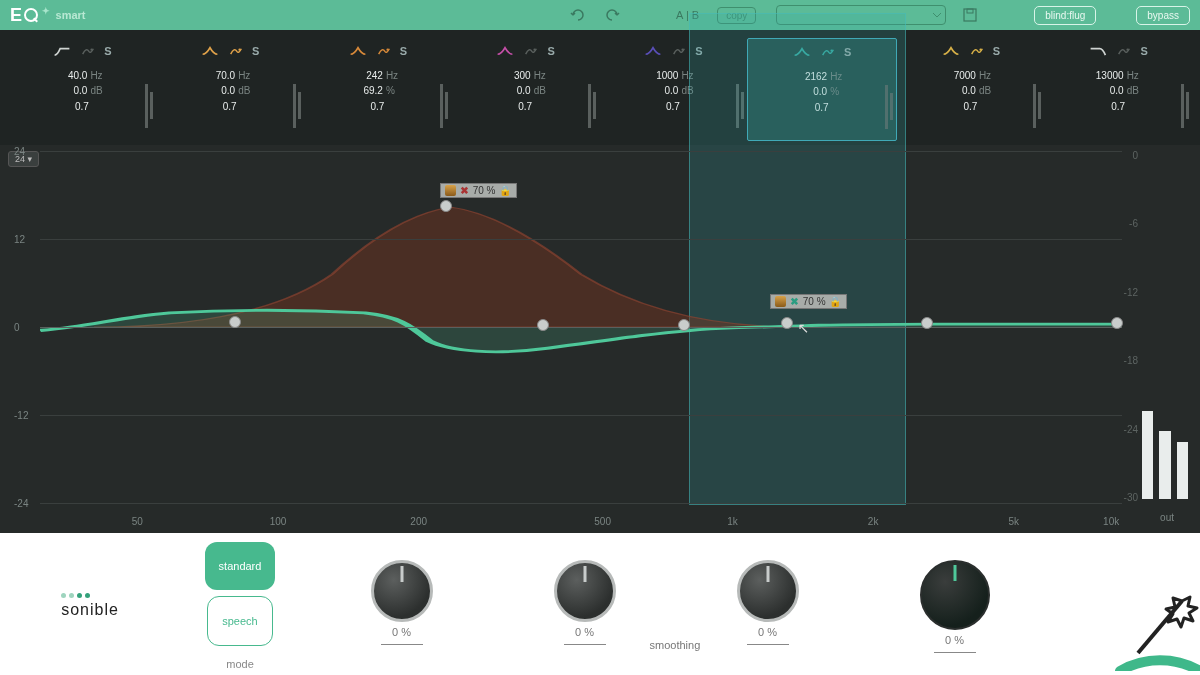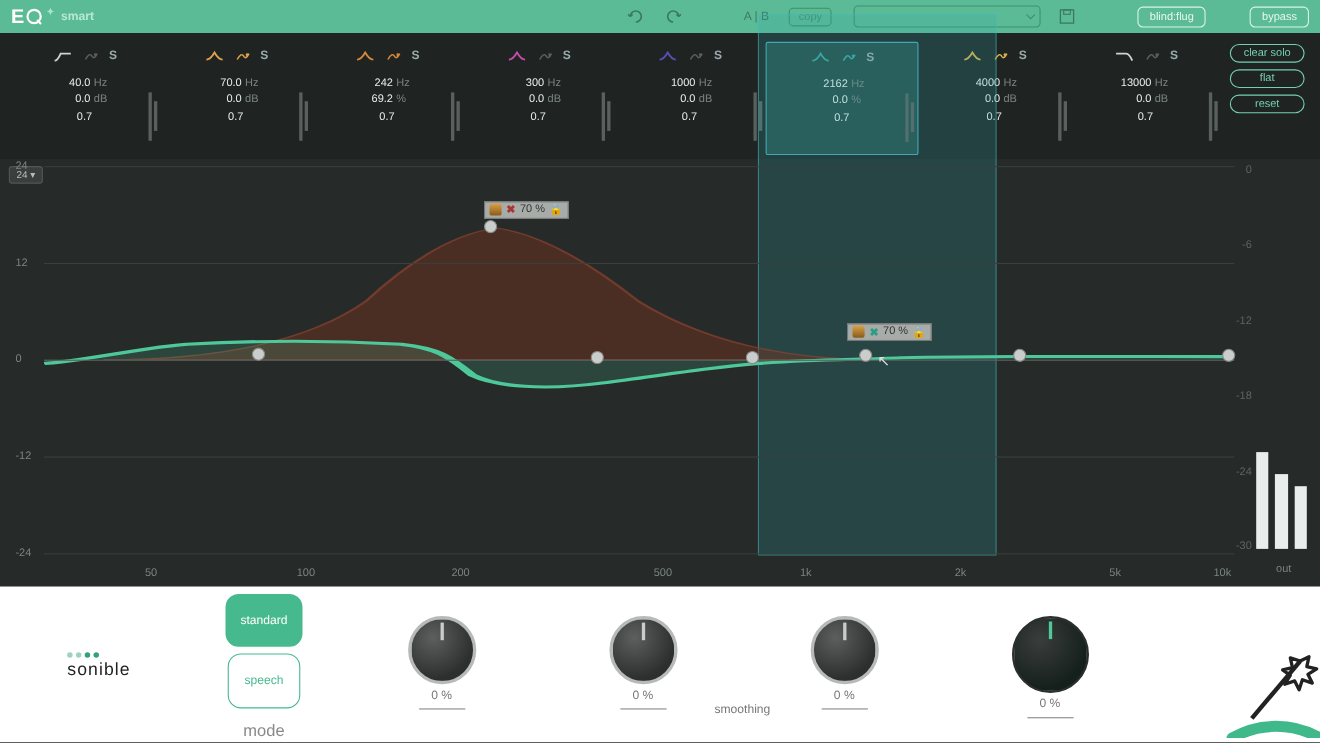--- a/index.html
+++ b/index.html
@@ -64,21 +64,21 @@
   .bottom { height: 142px; background: #fff; display: flex; align-items: center; padding: 6px 0 2px 0; }
   .brand { width: 180px; display: flex; align-items: center; justify-content: center; color:#222; }
   .brand-dots { display:flex; gap:3px; margin-right:4px; }
   .dot { width:5px; height:5px; border-radius:50%; background:#34a17b; }
   .dot.faded { background:#9ed4be; }
   .brand-text { font-size: 16px; color:#222; letter-spacing: 1px; }
   .mode-col { width: 120px; display:flex; flex-direction:column; align-items:center; gap:6px; }
   .mode-chip { font-size: 11px; border-radius: 12px; padding: 18px 14px; cursor:pointer; }
   .mode-chip.active { background:#47b98e; color:#fff; }
   .mode-chip.inactive { border:1px solid #47b98e; color:#47b98e; }
-  .mode-label { font-size: 15px; color:#888; margin-top: 6px; }
+  .mode-label { font-size: 11px; color:#888; margin-top: 6px; }
   .knobs { flex:1; display:flex; justify-content:space-around; padding: 0 10px; position: relative; }
   .knob-col { display:flex; flex-direction:column; align-items:center; gap:4px; }
   .knob { width:62px; height:62px; border-radius:50%; position:relative; cursor:pointer; }
   .knob.sm { background: radial-gradient(circle at 35% 30%, #5c5f5e 0%, #2c2f2e 70%); border:3px solid #b7bab9; }
   .knob.big { background: radial-gradient(circle at 35% 30%, #3a3d3c 0%, #15201c 70%); border:2px solid #2b2f2e; width:70px; height:70px; }
   .knob .tick { position:absolute; width:3px; height:16px; background:#ddd; left:50%; top:3px; transform:translateX(-50%); }
   .knob.sm .tick { background:#c8cccb; }
   .knob-val { font-size:11px; color:#777; }
   .knob-lbl { font-size:11px; color:#777; }
   .knob-divider { width:42px; height:1px; background:#888; margin-top:2px; }
@@ -296,21 +296,21 @@
             <path d="M2 10 Q6 10 10 3 Q14 10 18 10" fill="none" stroke="#d8b148" stroke-width="1.8"></path>
           </svg>
           <svg class="smart-icon" viewBox="0 0 18 13">
             <path d="M3 10 Q7 2 10 7 Q12 10 15 4" fill="none" stroke="#d8b148" stroke-width="1.6"></path>
             <circle cx="13" cy="5" r="1.3" fill="#d8b148"></circle>
           </svg>
           <span class="solo">S</span>
         </div>
         <div class="band-vals">
           <div class="band-row">
-            <span class="band-v">4000</span>
+            <span class="band-v">7000</span>
             <span class="band-u">Hz</span>
           </div>
           <div class="band-row">
             <span class="band-v">0.0</span>
             <span class="band-u">dB</span>
           </div>
           <div class="band-q">0.7</div>
         </div>
         <div class="band-lines">
           <div class="bar" style="left:1px;height:80%;top:10%"></div>
@@ -338,25 +338,20 @@
             <span class="band-u">dB</span>
           </div>
           <div class="band-q">0.7</div>
         </div>
         <div class="band-lines">
           <div class="bar" style="left:1px;height:80%;top:10%"></div>
           <div class="bar" style="left:6px;height:50%;top:25%"></div>
         </div>
       </div>
     </div>
-  <div class="side-actions">
-    <div class="side-btn">clear solo</div>
-    <div class="side-btn">flat</div>
-    <div class="side-btn">reset</div>
-  </div>
 </div>
 
 <div class="graph">
   <div class="range-dd">24 ▾</div>
   <div class="graph-inner" id="graph-inner">
     <div class="sel-region" style="left:60%; width:20%; top:-138px; bottom:-2px;"></div>
     <svg class="curves" viewBox="0 0 100 100" preserveAspectRatio="none">
 
       <path d="M5,50 Q20,50 27,35 Q33,18 38,16 Q43,18 50,35 Q58,50 70,50 L70,50 L5,50 Z" fill="rgba(120,50,30,0.45)" stroke="rgba(150,70,50,0.6)" stroke-width="0.3"></path>
 

